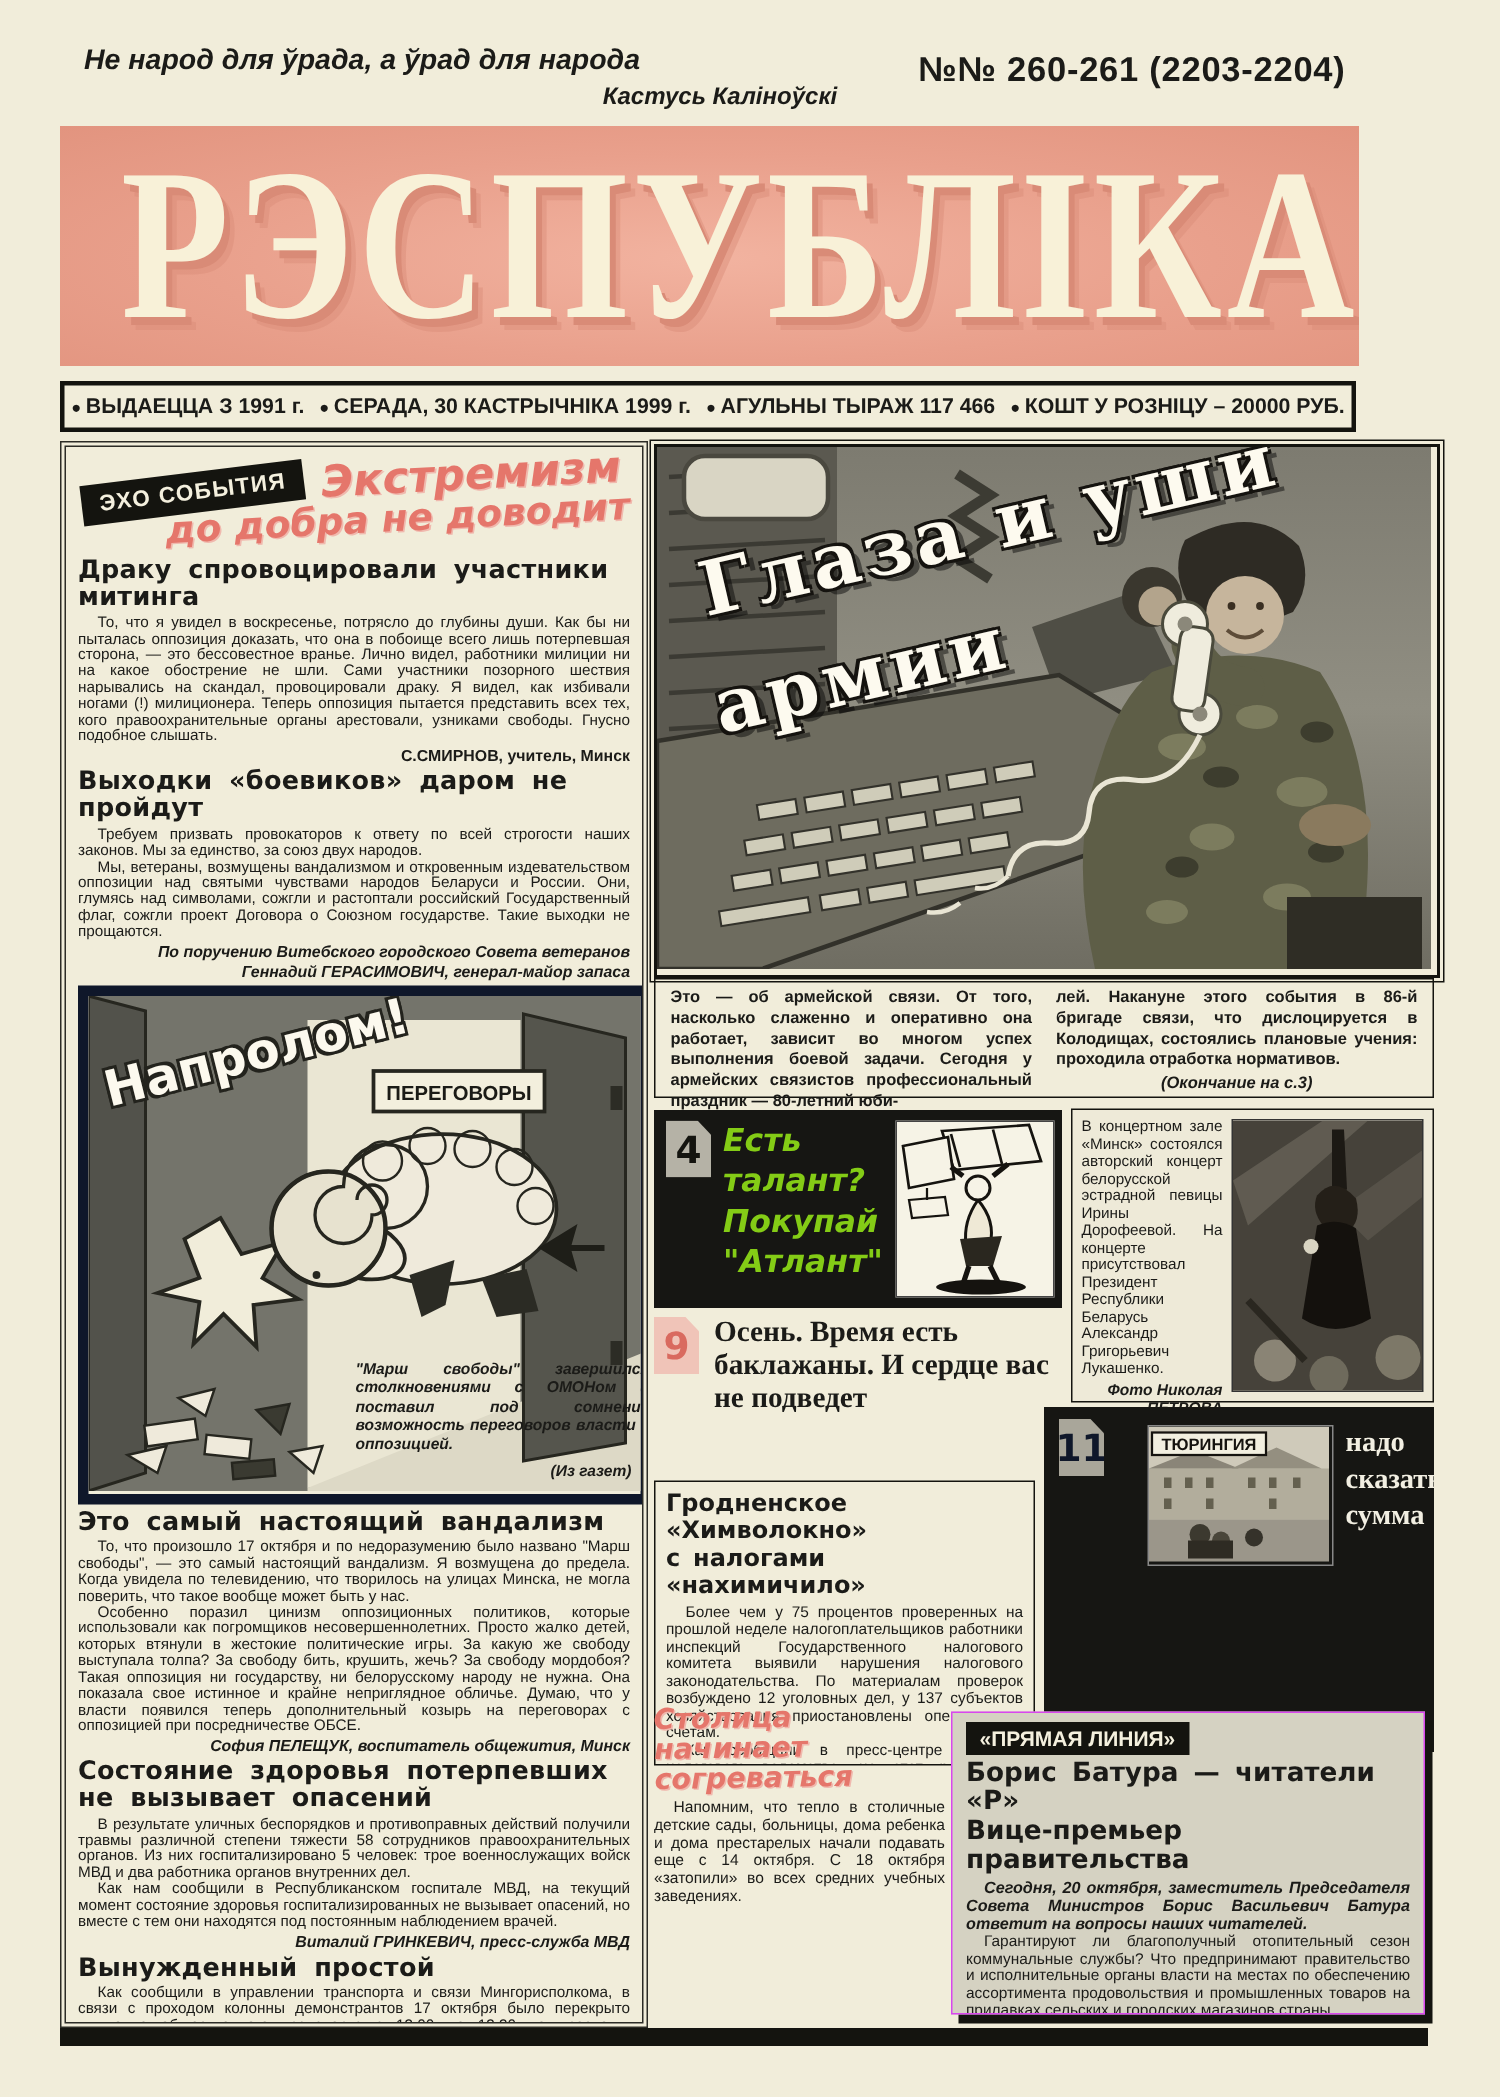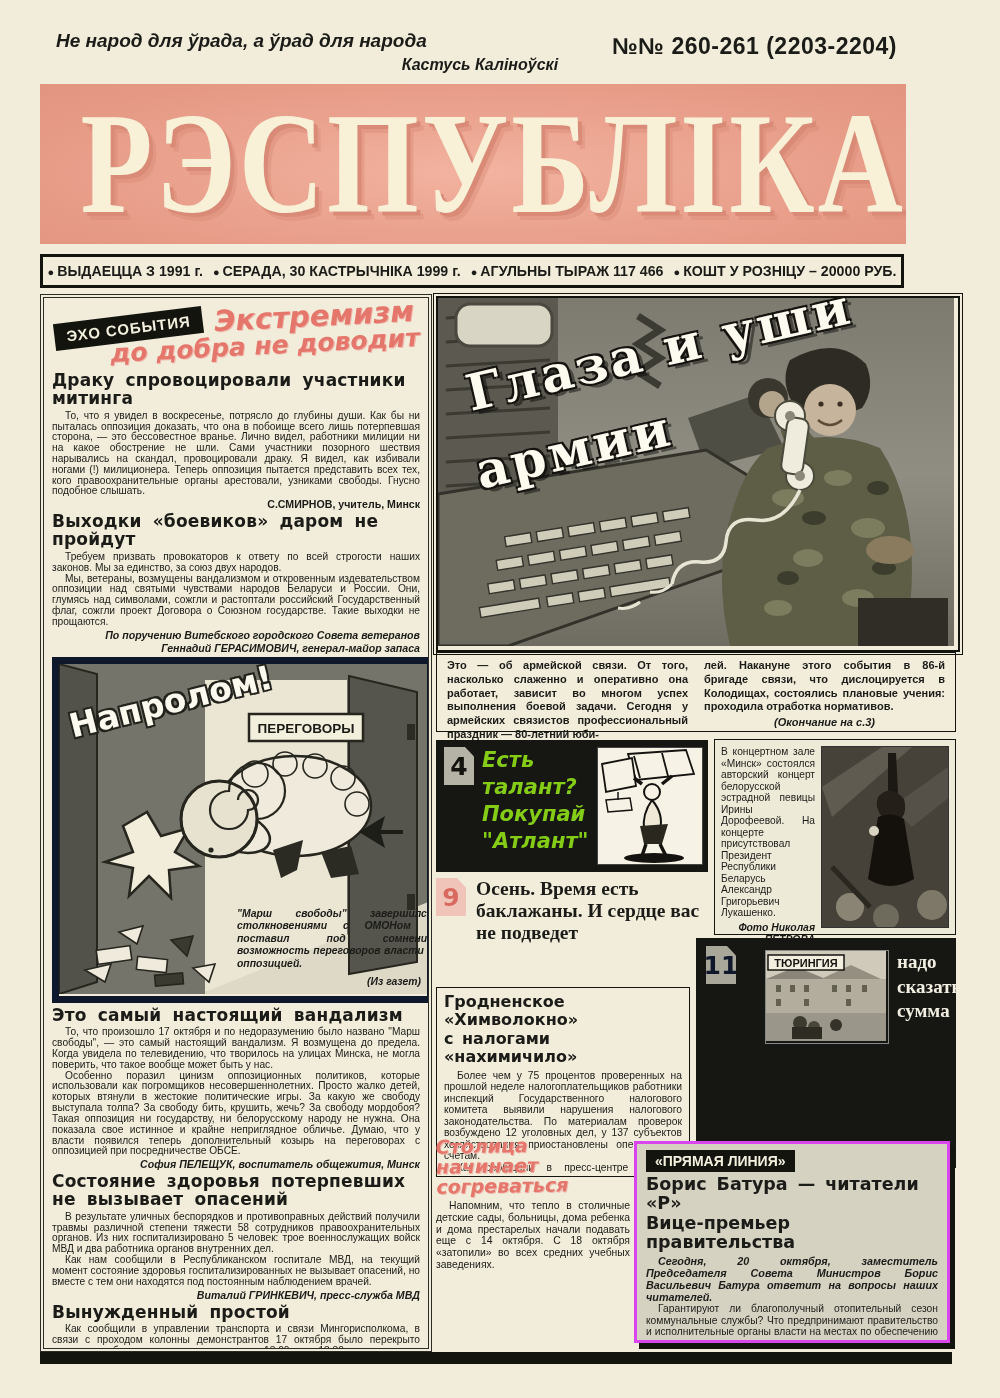--- a/index.html
+++ b/index.html
@@ -80,21 +80,21 @@
   .goethe{left:696px;top:938px;width:260px;height:230px;background:#161613;box-sizing:border-box;
         padding:8px 10px;color:#f2efe2;overflow:hidden;}
   .goethe-badge{background:#a9a69a;color:#0f172a;float:left;margin:0 8px 4px 0;}
   .goethe-text{font-family:"Liberation Serif",serif;font-weight:bold;font-size:19px;line-height:1.3;}
   .goethe-row{display:flex;gap:8px;margin-top:4px;padding-left:21px;}
   .goethe-photo{width:122px;height:92px;border:1px solid #888;flex:none;position:relative;overflow:hidden;}
   .heating{left:436px;top:1136px;width:194px;height:216px;overflow:hidden;}
   .heat-title{font-size:19px;line-height:1.05;transform:rotate(-1deg);margin-bottom:4px;text-shadow:1px 1px 0 #f0b9ae;}
   .heat-lead{font-weight:bold;font-style:italic;font-size:10.8px;line-height:1.18;text-align:justify;
         padding-left:12px;margin:0 0 2px 0;}
-  .hotline{left:634px;top:1141px;width:316px;height:202px;background:#d5d2c2;border:3px solid #d946ef;
+  .hotline{left:634px;top:1141px;width:316px;height:202px;background:#d5d2c2;border:1px solid #d946ef;
         box-shadow:5px 6px 0 #14140f;box-sizing:border-box;padding:6px 9px;overflow:hidden;}
   .hotline-tag{display:inline-block;background:#14140f;color:#f4f0de;font-weight:bold;font-size:14px;
         padding:3px 9px;margin-bottom:3px;}
   .hotline-title{font-family:"DejaVu Sans",sans-serif;font-weight:bold;font-size:17.5px;line-height:1.1;
         word-spacing:4px;margin-bottom:3px;}
   .hot-small{font-size:10.3px;line-height:1.12;text-align:justify;}
   .hot-small p{margin:0;text-indent:12px;}
   .hot-lead{font-weight:bold;font-style:italic;font-size:10.8px;}
   .botbar{left:40px;top:1352px;width:912px;height:12px;background:#14140f;}
 </style>

